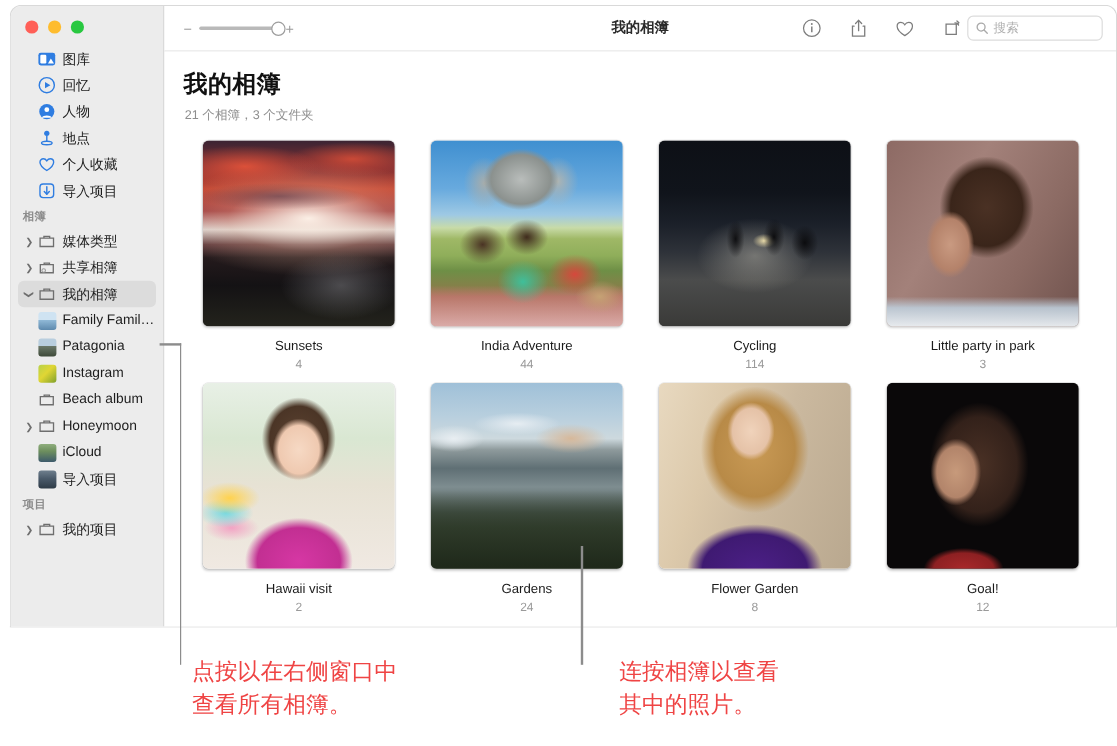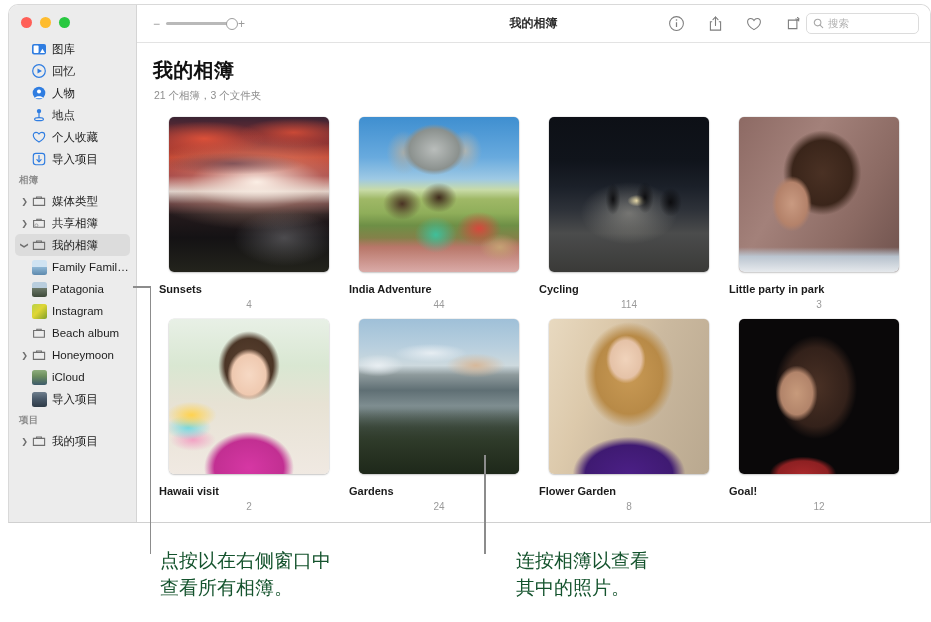--- a/index.html
+++ b/index.html
@@ -111,27 +111,27 @@
     display:grid; grid-template-columns: repeat(4, 180px);
     column-gap: 10px; row-gap: 0px;
   }
   .cell { width: 180px; }
   .ph-box {
     width: 160px; height: 155px; margin: 0 auto;
     border-radius: 5px; overflow:hidden;
     box-shadow: 0 0 0 .5px rgba(0,0,0,.10), 0 1px 2px rgba(0,0,0,.18);
     position: relative;
   }
-  .cap { font-size: 11px; font-weight:700; color:#1b1b1b; margin-top: 11px; }
+  .cap { text-align:center; font-size: 11px; font-weight:400; color:#1b1b1b; margin-top: 11px; }
   .cnt { text-align:center; font-size: 10px; color:#9a9a9a; margin-top: 4px; }
   .row2 .ph-box { margin-top: 9px; }
 
   
   .calltext {
-    position:absolute; font-size: 19px; color:#14532d; line-height: 1.42;
+    position:absolute; font-size: 19px; color:#ef4444; line-height: 1.42;
     font-family: "Liberation Sans", "DejaVu Sans", sans-serif;
   }
   .leader { position:absolute; background:#8c8c8c; }
 
   
   .art { position:absolute; inset:0; }
 </style>
 </head>
 <body>
 

